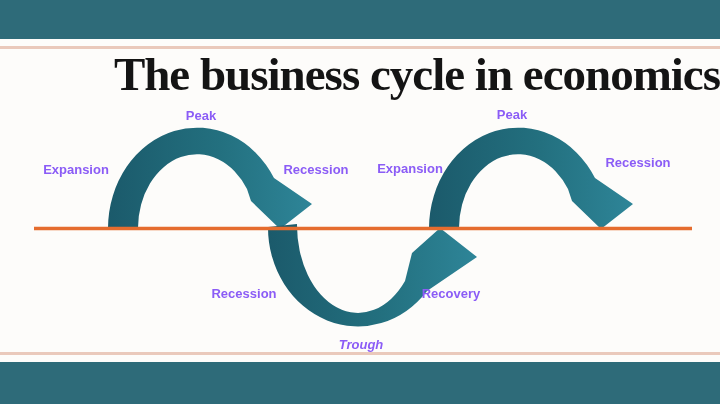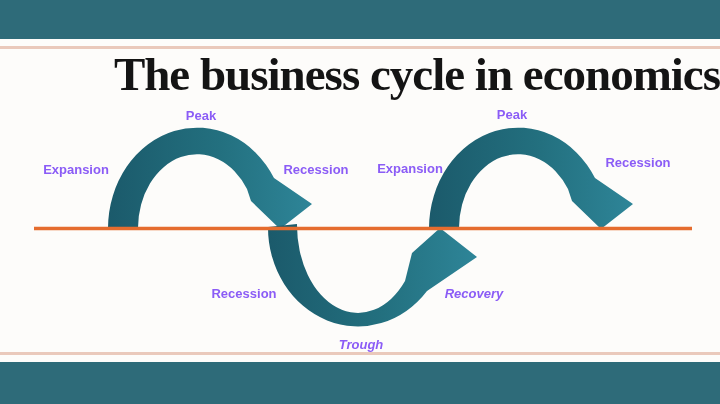--- a/index.html
+++ b/index.html
@@ -24,21 +24,21 @@
   .diagram-svg{position:absolute;top:0;left:0;}
   .lbl{
     position:absolute;transform:translate(-50%,-50%);
     font-size:13px;font-weight:700;color:#8b5cf6;white-space:nowrap;
   }
   .lbl-peak1{left:201px;top:115px;}
   .lbl-expansion1{left:76px;top:169px;}
   .lbl-recession1{left:316px;top:169px;}
   .lbl-depression{left:244px;top:293px;}
   .lbl-trough{left:361px;top:344px;font-style:italic;}
-  .lbl-recovery{left:474px;top:293px;font-style:italic;}
+  .lbl-recovery{left:451px;top:293px;}
   .lbl-peak2{left:512px;top:114px;}
   .lbl-expansion2{left:410px;top:168px;}
   .lbl-recession2{left:638px;top:162px;}
 </style>
 </head>
 <body>
 
 <div class="band band-top"></div>
 <div class="separator sep-top"></div>
 <div class="separator sep-bottom"></div>

